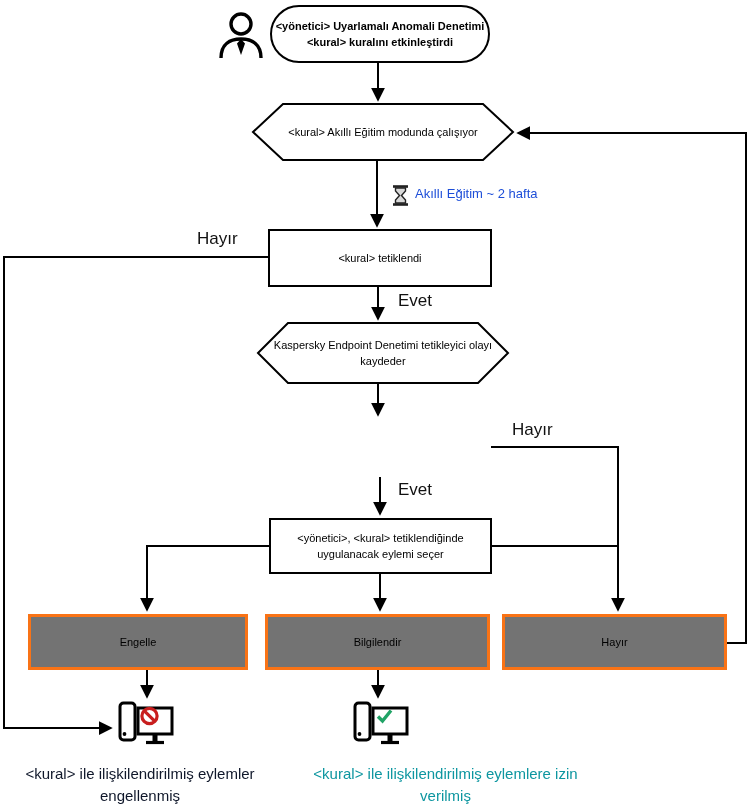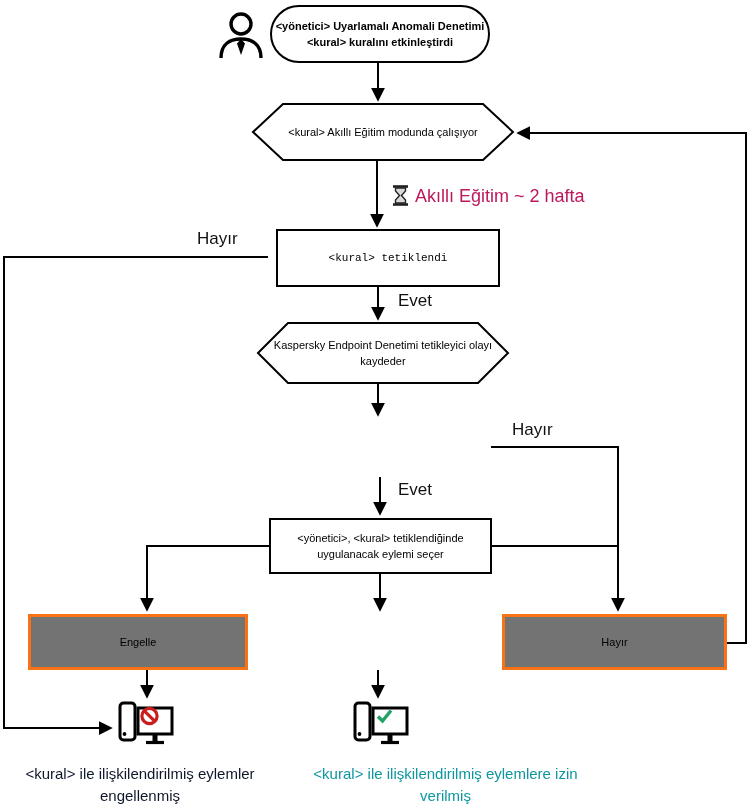--- a/index.html
+++ b/index.html
@@ -10,21 +10,21 @@
   .overlay{position:absolute;left:0;top:0;}
   .node{
     position:absolute;display:flex;align-items:center;justify-content:center;
     text-align:center;font-size:11px;line-height:1.5;white-space:pre-line;color:#000;
   }
   .rectbox{border:2px solid #000;background:#fff;box-sizing:border-box;}
   .bigbox{border:3px solid #f97316;background:#737373;box-sizing:border-box;font-size:11px;}
   .stadium{border:2px solid #000;border-radius:29px;background:#fff;box-sizing:border-box;font-weight:bold;}
   .hexlabel{background:transparent;}
   .decision{position:absolute;font-size:17px;color:#111;white-space:nowrap;}
-  .note{position:absolute;font-size:18px;color:#be185d;white-space:nowrap;}
+  .note{position:absolute;font-size:13px;color:#1d4ed8;white-space:nowrap;}
   .caption{
     position:absolute;text-align:center;font-size:15px;line-height:1.45;white-space:pre-line;
   }
   .caption.blocked{color:#0f172a;}
   .caption.allowed{color:#0d96a0;}
   svg{display:block;}
 </style>
 </head>
 <body>
 
@@ -85,21 +85,21 @@
     <span>&lt;kural&gt; Akıllı Eğitim modunda çalışıyor</span>
   </div>
 
   <svg class="overlay" style="left:392px;top:185px;" width="17" height="21" viewBox="0 0 17 21">
     <path d="M1 1.5 H16" stroke="#222" stroke-width="2.6" fill="none"></path>
     <path d="M1 19.5 H16" stroke="#222" stroke-width="2.6" fill="none"></path>
     <path d="M3.5 3 L13.5 3 L13.5 6 L9.5 10.5 L13.5 15 L13.5 18 L3.5 18 L3.5 15 L7.5 10.5 L3.5 6 Z" fill="#d9d9d9" stroke="#222" stroke-width="1.4"></path>
   </svg>
   <div class="note" style="left:415px;top:186px;">Akıllı Eğitim ~ 2 hafta</div>
 
-  <div class="node rectbox" style="left:276px;top:229px;width:224px;height:58px;font-family:Liberation Mono, monospace;">
+  <div class="node rectbox" style="left:268px;top:229px;width:224px;height:58px;">
     <span>&lt;kural&gt; tetiklendi</span>
   </div>
 
   <div class="decision" style="left:197px;top:229px;">Hayır</div>
   <div class="decision" style="left:398px;top:291px;">Evet</div>
   <div class="decision" style="left:512px;top:420px;">Hayır</div>
   <div class="decision" style="left:398px;top:480px;">Evet</div>
 
   <div class="node hexlabel" style="left:263px;top:323px;width:240px;height:60px;">
     <span>Kaspersky Endpoint Denetimi tetikleyici olayı
@@ -107,20 +107,23 @@
   </div>
 
 
   <div class="node rectbox" style="left:269px;top:518px;width:223px;height:56px;">
     <span>&lt;yönetici&gt;, &lt;kural&gt; tetiklendiğinde
 uygulanacak eylemi seçer</span>
   </div>
 
   <div class="node bigbox" style="left:28px;top:614px;width:220px;height:56px;">
     <span>Engelle</span>
+  </div>
+  <div class="node bigbox" style="left:265px;top:614px;width:225px;height:56px;">
+    <span>Bilgilendir</span>
   </div>
   <div class="node bigbox" style="left:502px;top:614px;width:225px;height:56px;">
     <span>Hayır</span>
   </div>
 
   <svg class="overlay" style="left:117px;top:701px;" width="58" height="48" viewBox="0 0 58 48">
     <rect x="3" y="2" width="15" height="37" rx="3.5" fill="#fff" stroke="#000" stroke-width="3"></rect>
     <circle cx="7.5" cy="33" r="1.9" fill="#000"></circle>
     <rect x="21" y="7" width="34" height="26" fill="#fff" stroke="#000" stroke-width="3"></rect>
     <rect x="35.5" y="33" width="5" height="7" fill="#000"></rect>

